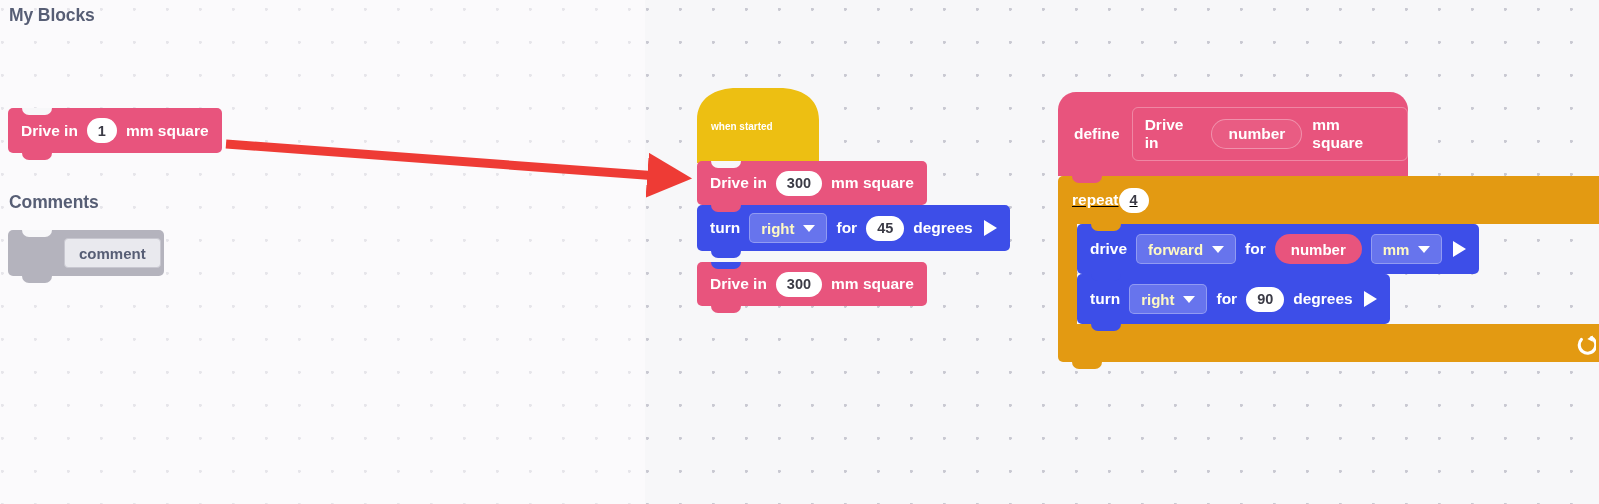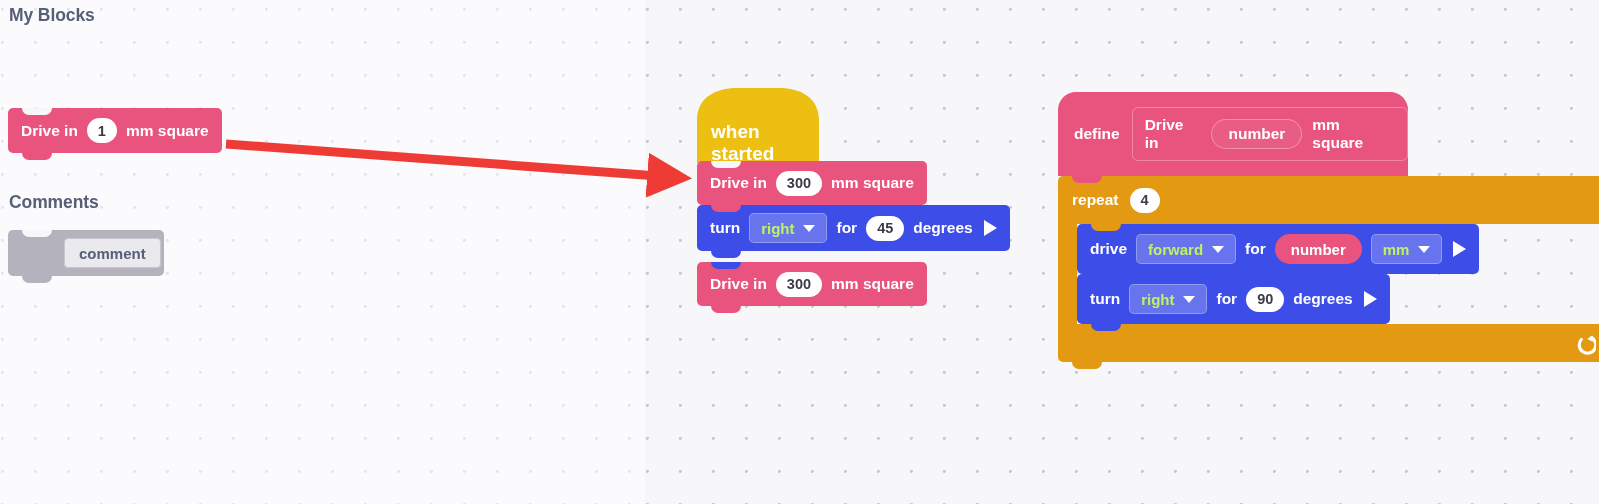--- a/index.html
+++ b/index.html
@@ -102,21 +102,21 @@
     display: flex; align-items: center; justify-content: center;
   }
   
   .dd {
     background: rgba(255,255,255,0.22);
     border: 1px solid rgba(255,255,255,0.28);
     border-radius: 5px;
     height: 30px;
     padding: 0 11px;
     display: flex; align-items: center; gap: 9px;
-    color: #bef264; font-size: 15px; font-weight: bold;
+    color: #fef9c3; font-size: 15px; font-weight: bold;
   }
   .dd .caret {
     width: 0; height: 0;
     border-left: 6px solid transparent;
     border-right: 6px solid transparent;
     border-top: 7px solid #fff;
   }
   .play {
     width: 0; height: 0;
     border-top: 8px solid transparent;
@@ -205,21 +205,21 @@
       <span class="comment-field">comment</span>
     </div>
   </div>
 
   <div>
 
     <div style="position:absolute; left:697px; top:88px; width:122px; height:75px;">
       <svg width="122" height="82" viewBox="0 0 122 82" style="position:absolute;left:0;top:0;">
         <path d="M0,32 C0,10 18,0 40,0 L82,0 C104,0 122,10 122,32 L122,75 L44,75 L40,81 L20,81 L16,75 L0,75 Z" fill="#edbf12"></path>
       </svg>
-      <span style="position:absolute; left:14px; top:33px; color:#fff; font-size:19px; font-weight:bold;">when started</span>
+      <span style="position:absolute; left:14px; top:33px; color:#fff; font-size:10px; font-weight:bold;">when started</span>
     </div>
 
     <div class="blk pink" style="left:697px; top:161px; height:44px;">
       <div class="notch-top"></div>
       <div class="notch-bot nb-pink"></div>
       <span>Drive in</span>
       <span class="oval">300</span>
       <span>mm square</span>
     </div>
 
@@ -265,21 +265,21 @@
     <div style="position:absolute; left:1058px; top:176px; width:560px; height:186px;">
 
       <div style="position:absolute; left:0; top:0; width:560px; height:48px; background:#e39a12; border-radius:5px 5px 0 0;"></div>
       <div class="notch-top" style="left:14px; top:0; background:#e8547d;"></div>
 
       <div style="position:absolute; left:0; top:48px; width:19px; height:100px; background:#e39a12;"></div>
 
       <div style="position:absolute; left:0; top:148px; width:560px; height:38px; background:#e39a12; border-radius:0 0 5px 5px;"></div>
       <div class="notch-bot nb-orange" style="left:14px; bottom:-7px;"></div>
 
-      <div style="position:absolute; left:14px; top:0; height:48px; display:flex; align-items:center; gap:11px;">
+      <div style="position:absolute; left:14px; top:0; height:48px; display:flex; align-items:center; text-decoration:underline;">
         <span style="color:#fff;font-size:15.5px;font-weight:bold;">repeat</span>
         <span class="oval">4</span>
       </div>
 
       <svg class="loop-arrow" viewBox="0 0 24 24">
         <path d="M19,4 A9,9 0 1 1 8,6" fill="none" stroke="#fff" stroke-width="3.4" stroke-linecap="round"></path>
         <path d="M20.5,1.5 L20.5,8.5 L14.5,5.5 Z" fill="#fff"></path>
       </svg>
 
       <div class="blk blue" style="left:19px; top:48px; height:50px;">

